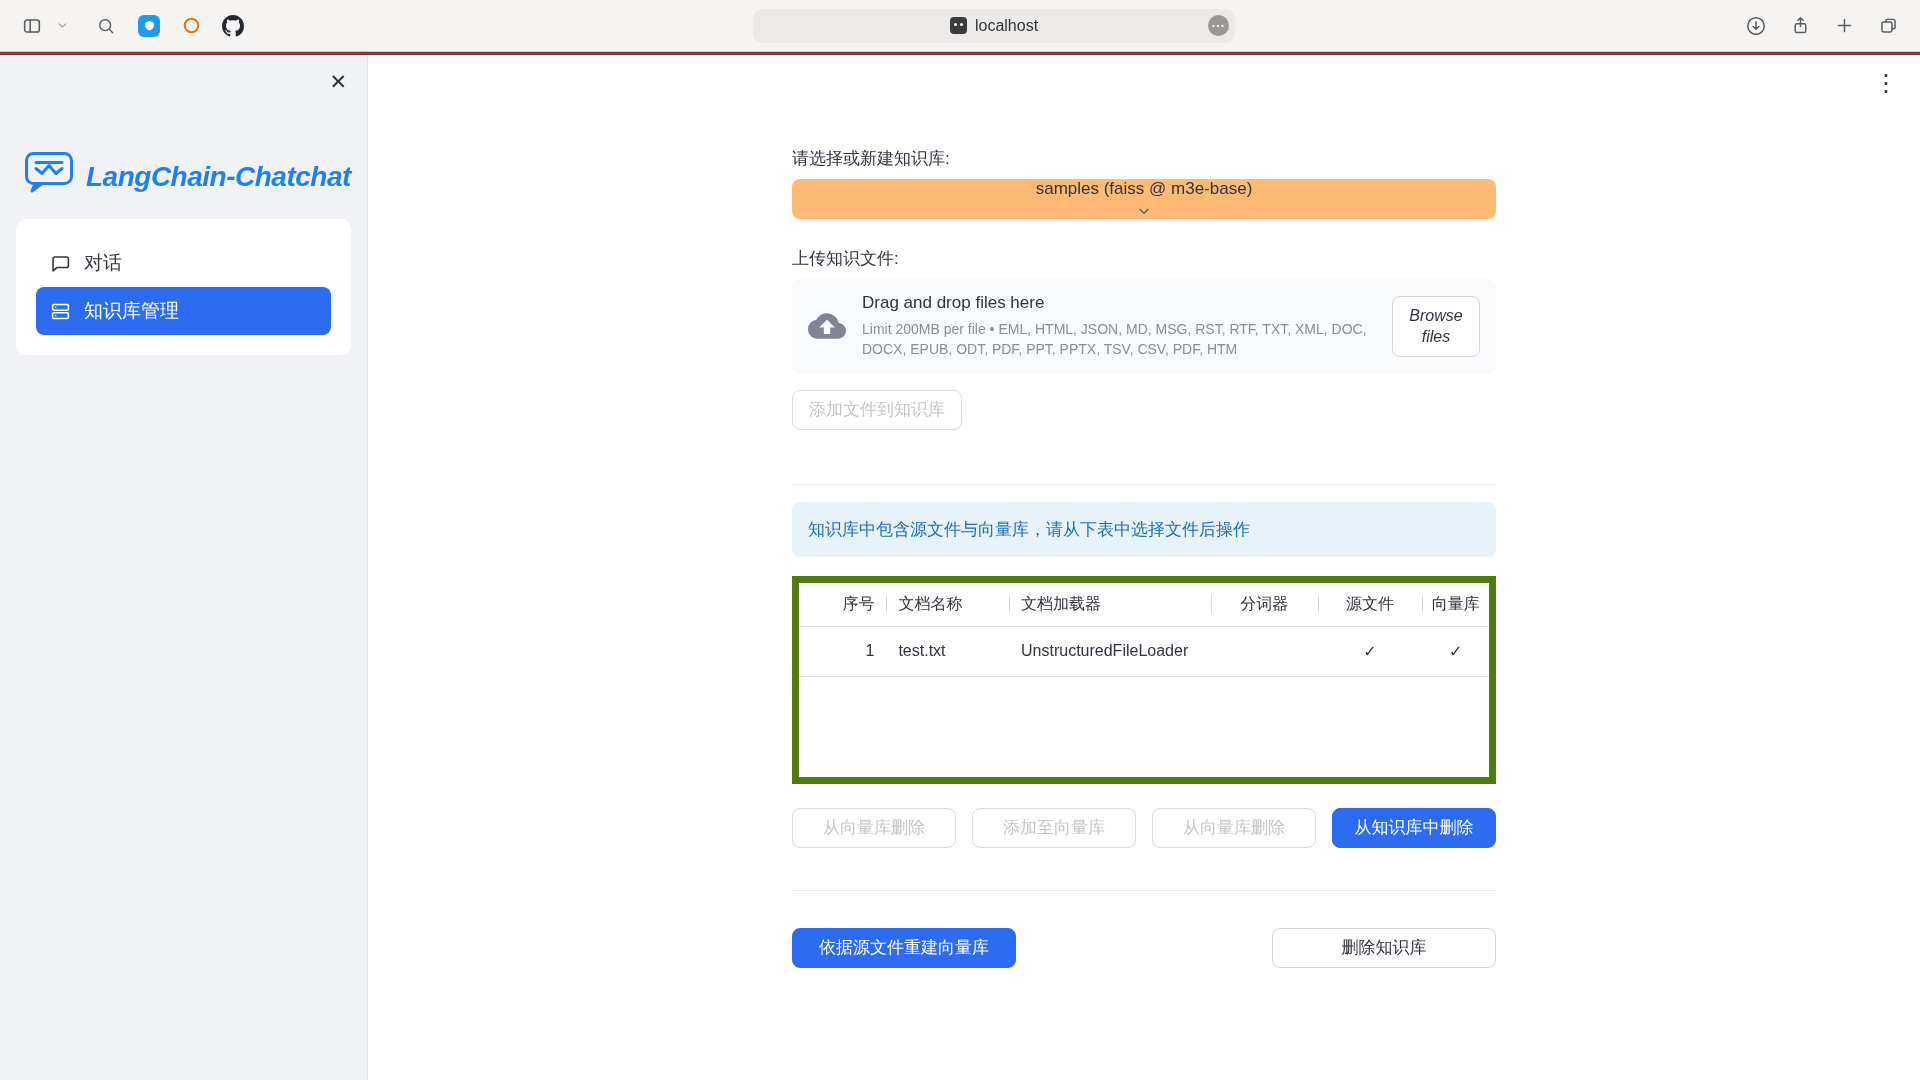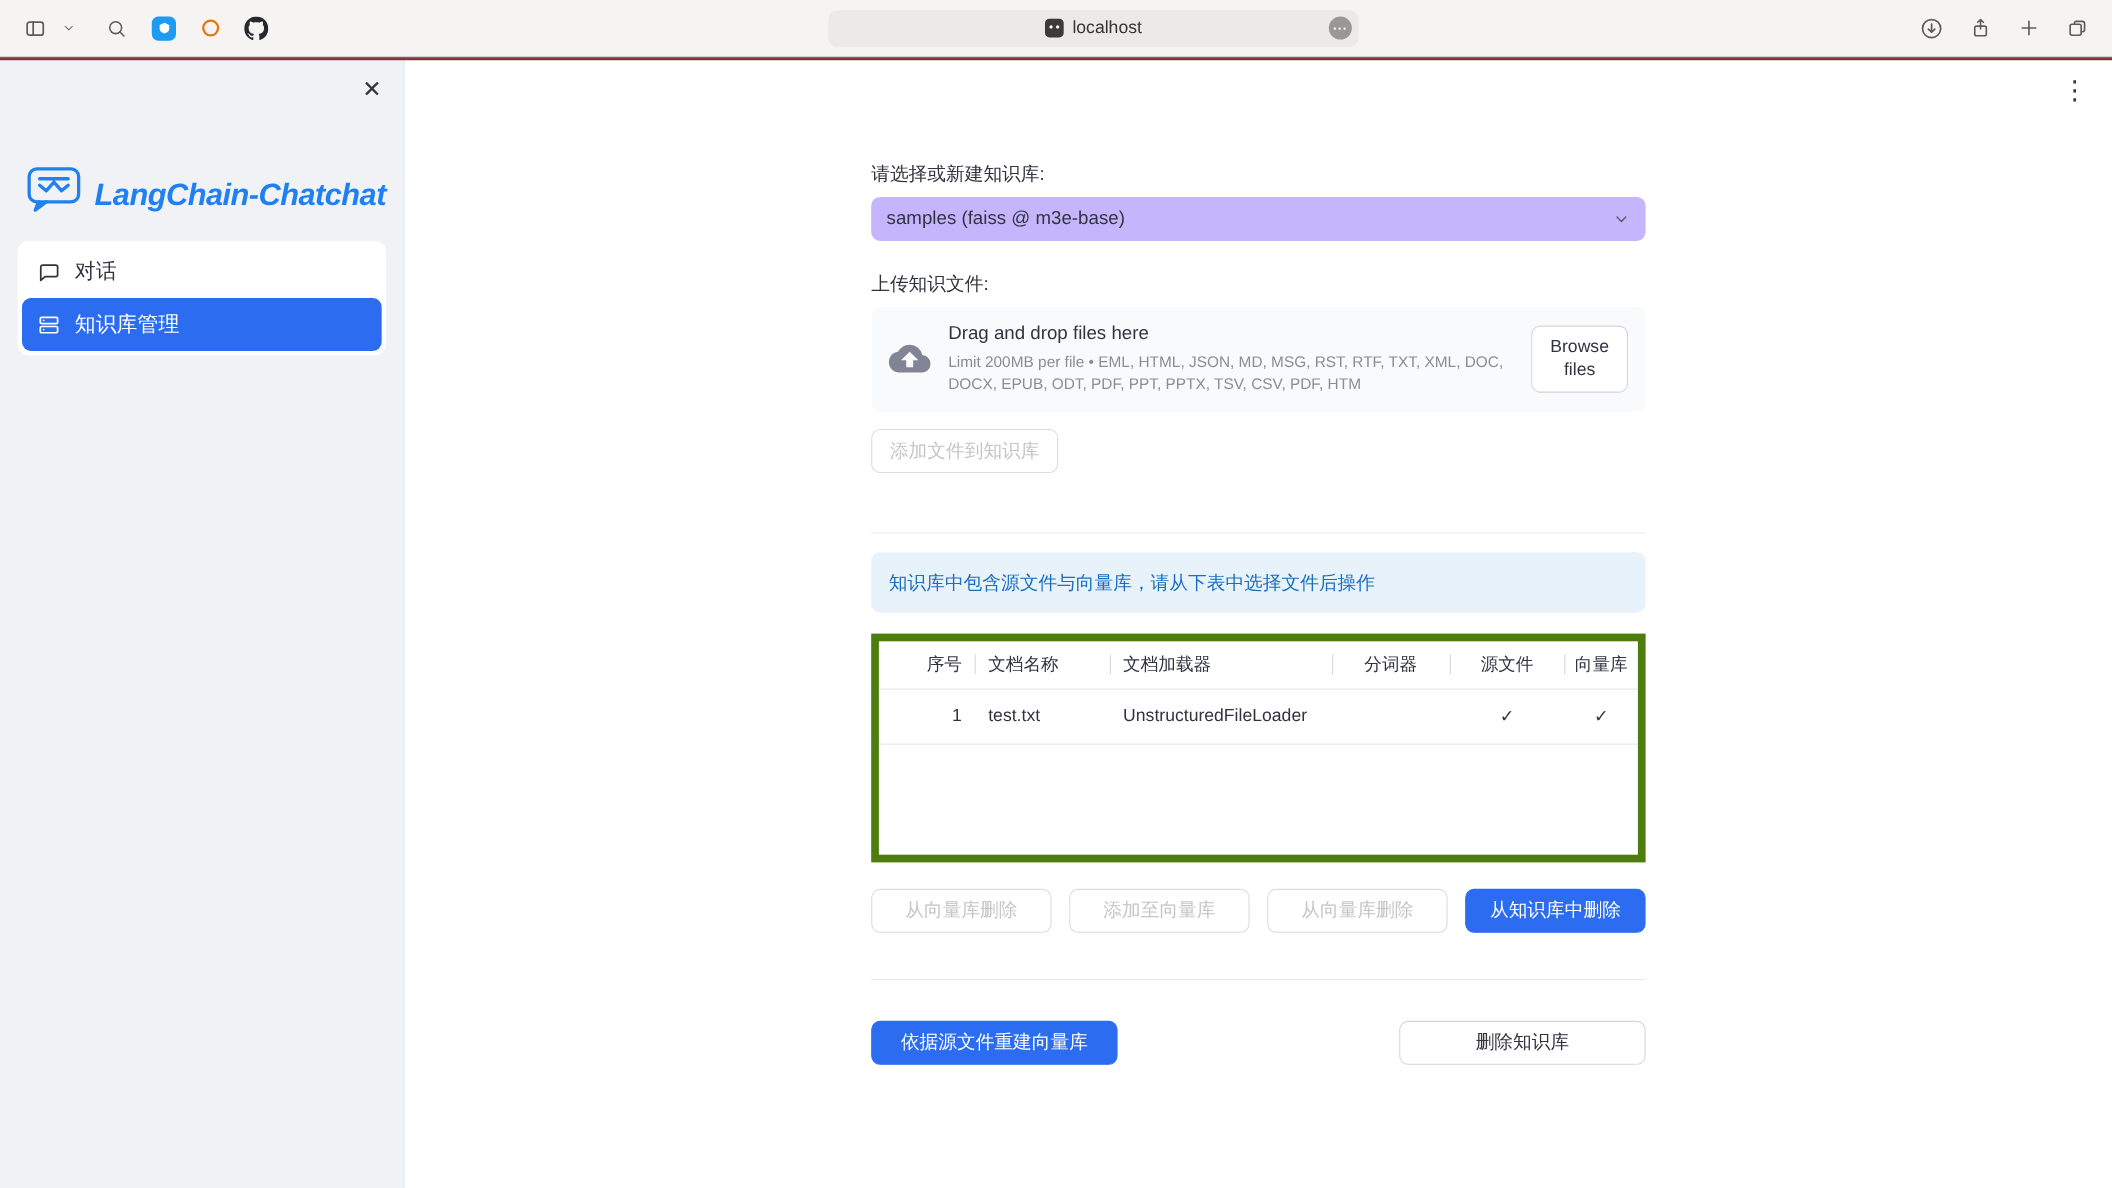--- a/index.html
+++ b/index.html
@@ -31,44 +31,44 @@
   .decoration { height:3px; background:var(--decoration,#7d383d); }
 
   
   .app { display:flex; height:1025px; }
 
   .sidebar { width:368px; flex-shrink:0; background:#f0f2f6; position:relative;
     border-right:1px solid rgba(0,0,0,.05); }
   .close-x { position:absolute; top:16px; right:20px; font-size:21px; color:#31333f; cursor:pointer; line-height:1; }
   .logo { display:flex; align-items:flex-end; gap:12px; margin:96px 0 0 24px; }
   .logo-text { font-size:28px; font-weight:bold; font-style:italic; color:var(--logo_blue,#2080f0); letter-spacing:-0.5px; }
-  .menu-card { background:#fff; border-radius:10px; margin:26px 16px 0 16px; padding:4px; }
+  .menu-card { background:#fff; border-radius:10px; margin:26px 16px 0 16px; padding:20px; }
   .menu-item { display:flex; align-items:center; gap:13px; height:48px; padding:0 14px;
     border-radius:8px; font-size:19px; color:#31333f; cursor:pointer; }
   .menu-item svg { stroke:currentColor; fill:none; stroke-width:1.8; stroke-linecap:round; stroke-linejoin:round; flex-shrink:0; }
   .menu-item.active { background:var(--accent,#2b6cf0); color:#fff; }
 
   .main { flex:1; position:relative; background:#fff; overflow:hidden; }
   .kebab { position:absolute; top:16px; right:22px; font-size:24px; color:#31333f; cursor:pointer; line-height:1; }
 
   .content { width:704px; margin:0 auto; padding-top:92px; font-size:17px; }
   .field-label { margin-bottom:9px; }
 
-  .selectbox { height:40px; background:#c4b5fd; border-radius:8px; display:flex; align-items:center;
-    justify-content:space-between; padding:0 14px; margin-bottom:28px; cursor:pointer; }
+  .selectbox { height:40px; background:#fdba74; border-radius:8px; display:flex; align-items:center;
+    justify-content:space-between; padding:0 14px; margin-bottom:28px; cursor:pointer;flex-direction:column; }
   .selectbox svg { stroke:#5a5d66; fill:none; stroke-width:2; stroke-linecap:round; stroke-linejoin:round; }
 
   .uploader { background:#f9fafb; border-radius:8px; padding:14px 16px; display:flex; align-items:center;
     gap:16px; margin-bottom:16px; }
   .uploader-texts { flex:1; }
   .drag-text { font-size:17px; margin-bottom:6px; }
   .limit-text { font-size:14px; color:#8a8d95; line-height:1.45; }
   .browse-btn { background:#fff; border:1px solid #d5d6d9; border-radius:8px; width:88px; min-height:58px;
     font-size:16px; color:#31333f; display:flex; align-items:center; justify-content:center; text-align:center;
-    padding:8px 20px; cursor:pointer; line-height:1.35; }
+    padding:8px 20px; cursor:pointer; line-height:1.35;font-style:italic; }
 
   .btn { border-radius:8px; font-size:17px; height:40px; display:inline-flex; align-items:center; justify-content:center;
     padding:0 16px; background:#fff; border:1px solid #d6d6d9; color:#31333f; cursor:pointer; white-space:nowrap; }
   .btn.disabled { color:#c4c5c9; border-color:#dcdce0; cursor:default; }
   .btn.primary { background:var(--accent,#2b6cf0); border-color:var(--accent,#2b6cf0); color:#fff;font-family:Liberation Serif, serif; }
 
   .hr { border:none; border-top:1px solid #e9e9ec; }
   .hr1 { margin-top:54px; }
   .hr2 { margin-top:42px; }
 

